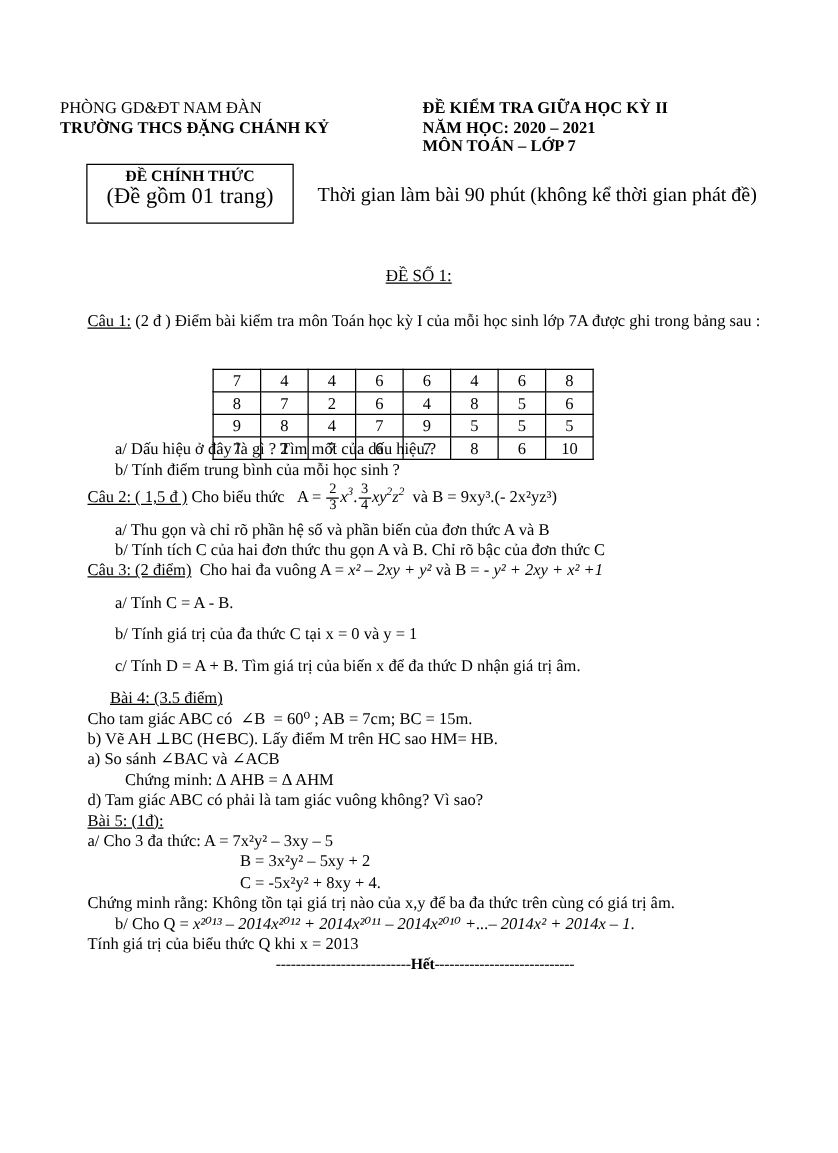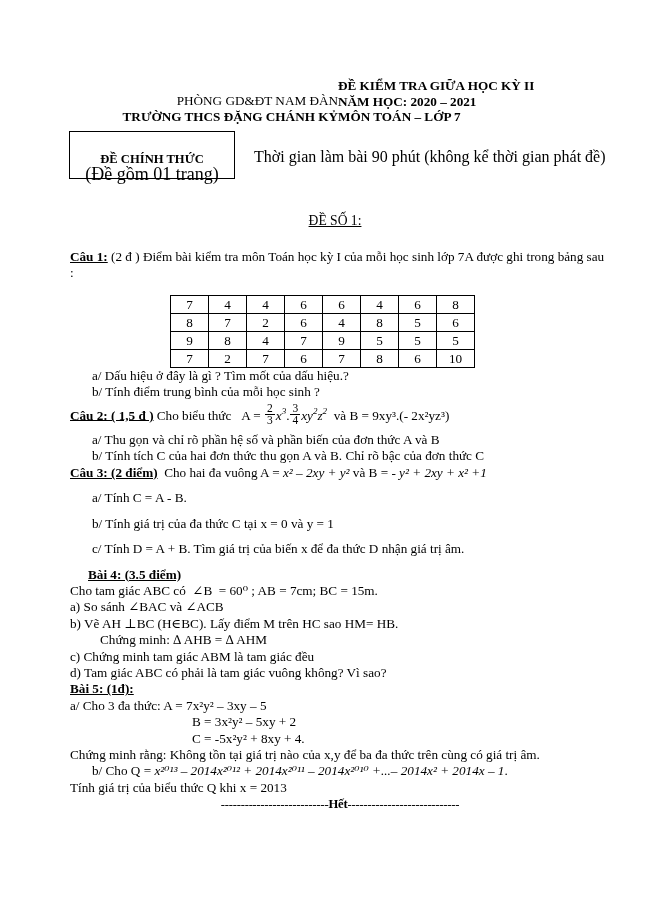--- a/index.html
+++ b/index.html
@@ -27,23 +27,23 @@
   .header {
     position: absolute;
     left: 0;
     top: 78px;
     width: 670px;
     height: 115px;
   }
   .hdr-left {
     position: absolute;
     left: 48px;
-    top: 15px;
+    top: 0;
     width: 290px;
-    text-align: right;
+    text-align: left;
   }
   .hdr-right {
     position: absolute;
     left: 338px;
     top: 0;
     width: 320px;
     text-align: left;
   }
   .hdr-line {
     line-height: 15.5px;
@@ -53,21 +53,21 @@
   .b { font-weight: bold; }
   .official-box {
     position: absolute;
     left: 69px;
     top: 53px;
     width: 166px;
     height: 48px;
     border: 1px solid #000;
     box-sizing: border-box;
     text-align: center;
-    padding-top: 20px;
+    padding-top: 2px;
   }
   .official-box .t1 {
     font-weight: bold;
     font-size: 12.6px;
     line-height: 15px;
   }
   .official-box .t2 {
     font-size: 18px;
     line-height: 15px;
   }
@@ -101,21 +101,21 @@
   .para {
     font-size: 13.2px;
     line-height: 16.4px;
     margin: 0;
   }
   .gap-sm { height: 5px; }
   .gap-md { height: 9px; }
   .indent1 { padding-left: 22px; }
   .indent2 { padding-left: 30px; }
   .indent-head { padding-left: 18px; }
-  u.hd { text-decoration: underline; font-weight: bold; }
+  u.hd { text-decoration: underline; font-weight: normal; }
 
   
   .frac {
     display: inline-block;
     vertical-align: -0.45em;
     text-align: center;
     font-size: 11.5px;
     line-height: 1.02;
     margin: 0 1px;
   }
@@ -273,24 +273,23 @@
     <p class="para indent1">c/ Tính D = A + B. Tìm giá trị của biến x để đa thức D nhận giá trị âm.</p>
 
     <p class="para indent-head" style="margin-top:9px">
       <u class="hd">Bài 4: (3.5 điểm)</u>
     </p>
     <p class="para">
       <span>Cho tam giác ABC có</span>
       &nbsp;<span>∠B</span>
       &nbsp;<span>= 60⁰ ; AB = 7cm; BC = 15m.</span>
     </p>
+    <p class="para">b) Vẽ AH ⊥BC (H∈BC). Lấy điểm M trên HC sao HM= HB.</p>
     <p class="para">a) So sánh ∠BAC và  ∠ACB</p>
-    <p class="para">b) Vẽ AH ⊥BC (H∈BC). Lấy điểm M trên HC sao HM= HB.</p>
     <p class="para indent2">Chứng minh:  ∆ AHB = ∆ AHM</p>
-    <p class="para">c) Chứng minh tam giác ABM là tam giác đều</p>
     <p class="para">d) Tam giác ABC có phải là tam giác vuông không? Vì sao?</p>
 
     <p class="para">
       <u class="hd">Bài 5: (1đ):</u>
     </p>
     <p class="para">a/ Cho 3 đa thức: A = 7x²y² – 3xy – 5</p>
     <p class="para" style="padding-left:122px">B = 3x²y² – 5xy + 2</p>
     <p class="para" style="padding-left:122px">C = -5x²y² + 8xy + 4.</p>
     <p class="para">Chứng minh rằng: Không tồn tại giá trị nào của x,y để ba đa thức trên cùng có giá trị âm.</p>
     <p class="para indent1">

